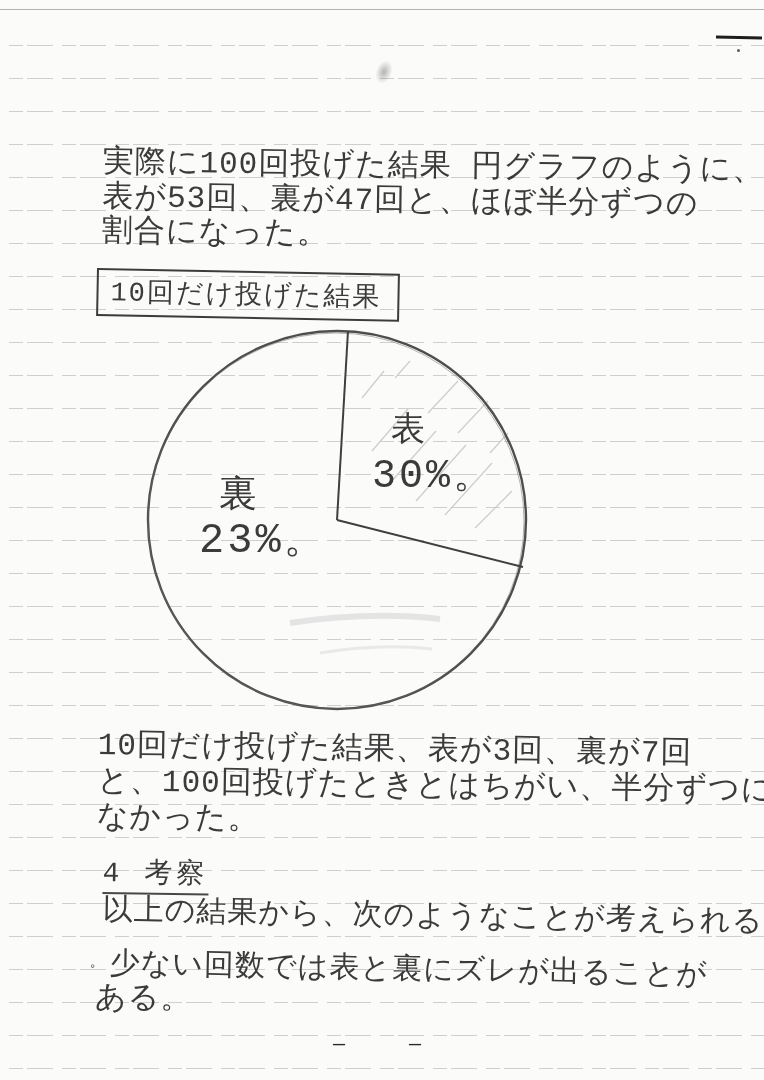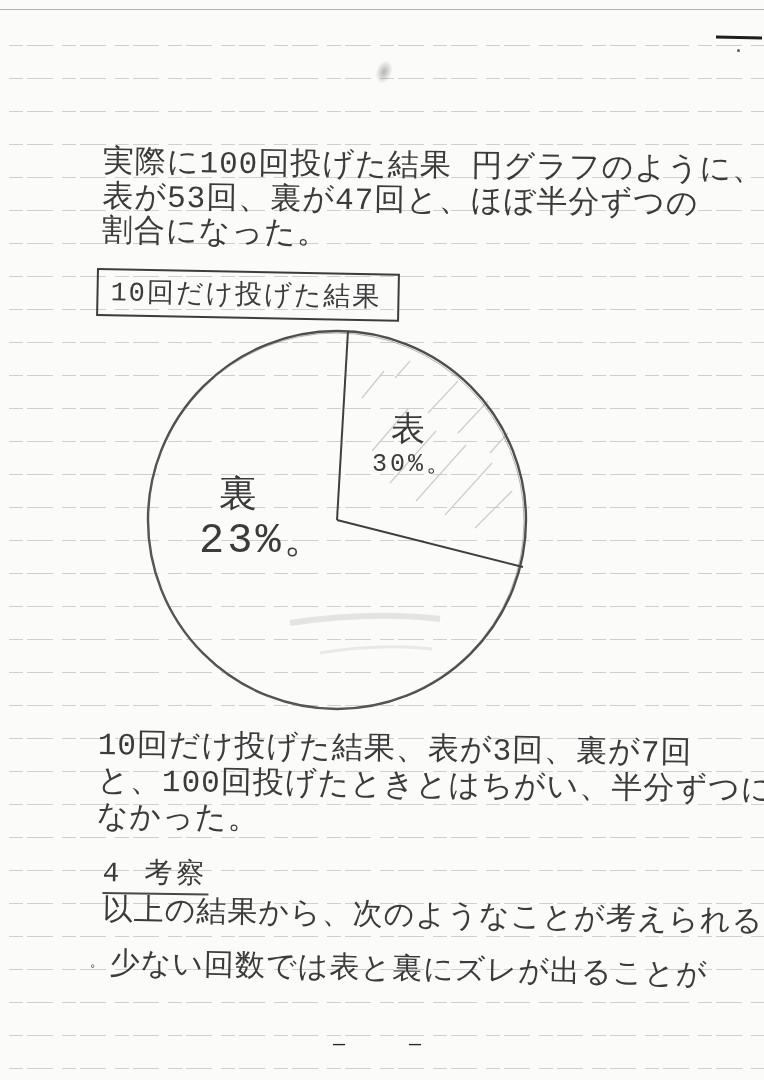--- a/index.html
+++ b/index.html
@@ -29,21 +29,21 @@
     left:97px;top:268px;
     border:2px solid #3c3c3c;
     padding:3px 16px 5px 12px;
     font-size:27px;letter-spacing:2px;
     transform:rotate(1.1deg);transform-origin:left top;
     background:transparent;
   }
   
   .pie-svg{position:absolute;left:140px;top:323px;width:400px;height:400px;}
   .lbl-heads{left:391px;top:406px;font-size:34px;}
-  .lbl-heads-val{left:372px;top:446px;font-size:25px;letter-spacing:3px;}
+  .lbl-heads-val{left:372px;top:446px;font-size:40px;letter-spacing:3px;}
   .lbl-tails{left:219px;top:468px;font-size:38px;}
   .lbl-tails-val{left:199px;top:510px;font-size:42px;letter-spacing:3px;}
   
   .resultp{left:98px;top:728px;font-size:31px;line-height:36px;transform:rotate(0.8deg);transform-origin:left top;}
   
   .cons-heading{left:103px;top:853px;font-size:28px;letter-spacing:4px;border-bottom:2px solid rgba(40,40,40,0.85);padding-bottom:1px;transform:rotate(0.8deg);transform-origin:left top;}
   .cons-lead{left:103px;top:889px;font-size:30px;transform:rotate(1deg);transform-origin:left top;}
   .cons-bullet{left:90px;top:942px;font-size:30px;transform:rotate(1.1deg);transform-origin:left top;}
   .cons-bullet .marker{display:inline-block;font-size:15px;vertical-align:6px;margin-right:4px;}
   .cons-bullet2{left:95px;top:976px;font-size:31px;transform:rotate(0.5deg);transform-origin:left top;}
@@ -104,16 +104,17 @@
     <div>10回だけ投げた結果、表が3回、裏が7回</div>
     <div>と、100回投げたときとはちがい、半分ずつになら</div>
     <div>なかった。</div>
   </div>
 
   <div class="hw cons-heading">4 考察</div>
   <div class="hw cons-lead">以上の結果から、次のようなことが考えられる</div>
   <div class="hw cons-bullet">
     <span class="marker">。</span><span>少ない回数では表と裏にズレが出ることが</span>
   </div>
+  <div class="hw cons-bullet2">ある。</div>
 
   <div class="hw footer-marks">— —</div>
 
 </div>
 
 </body></html>

